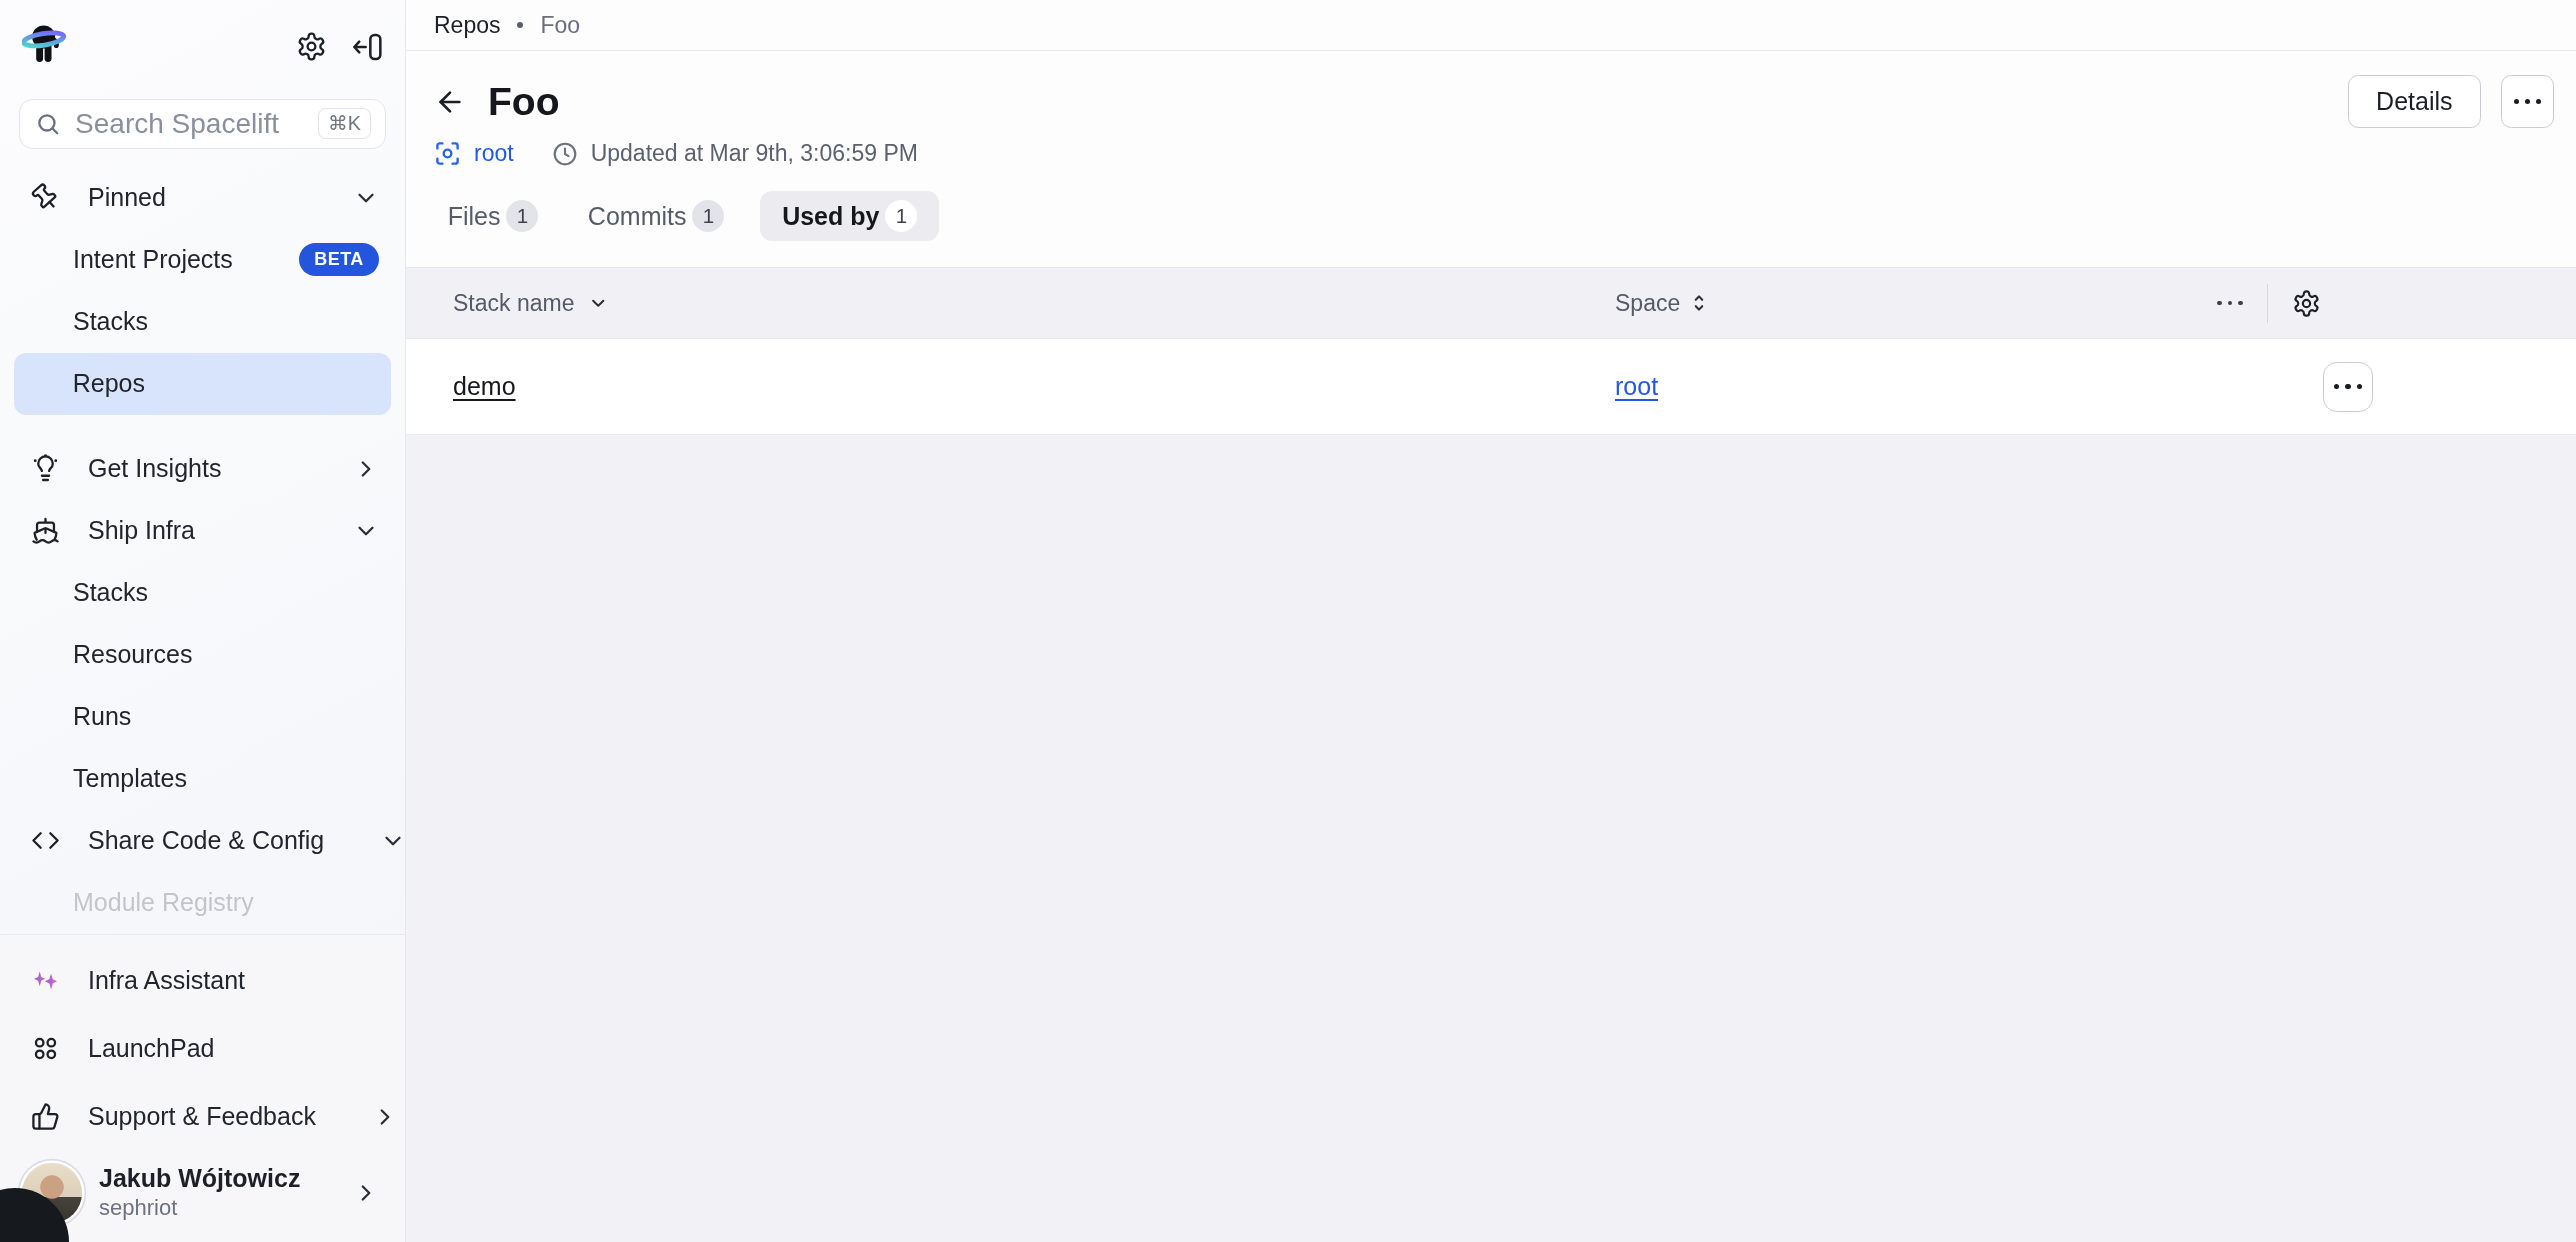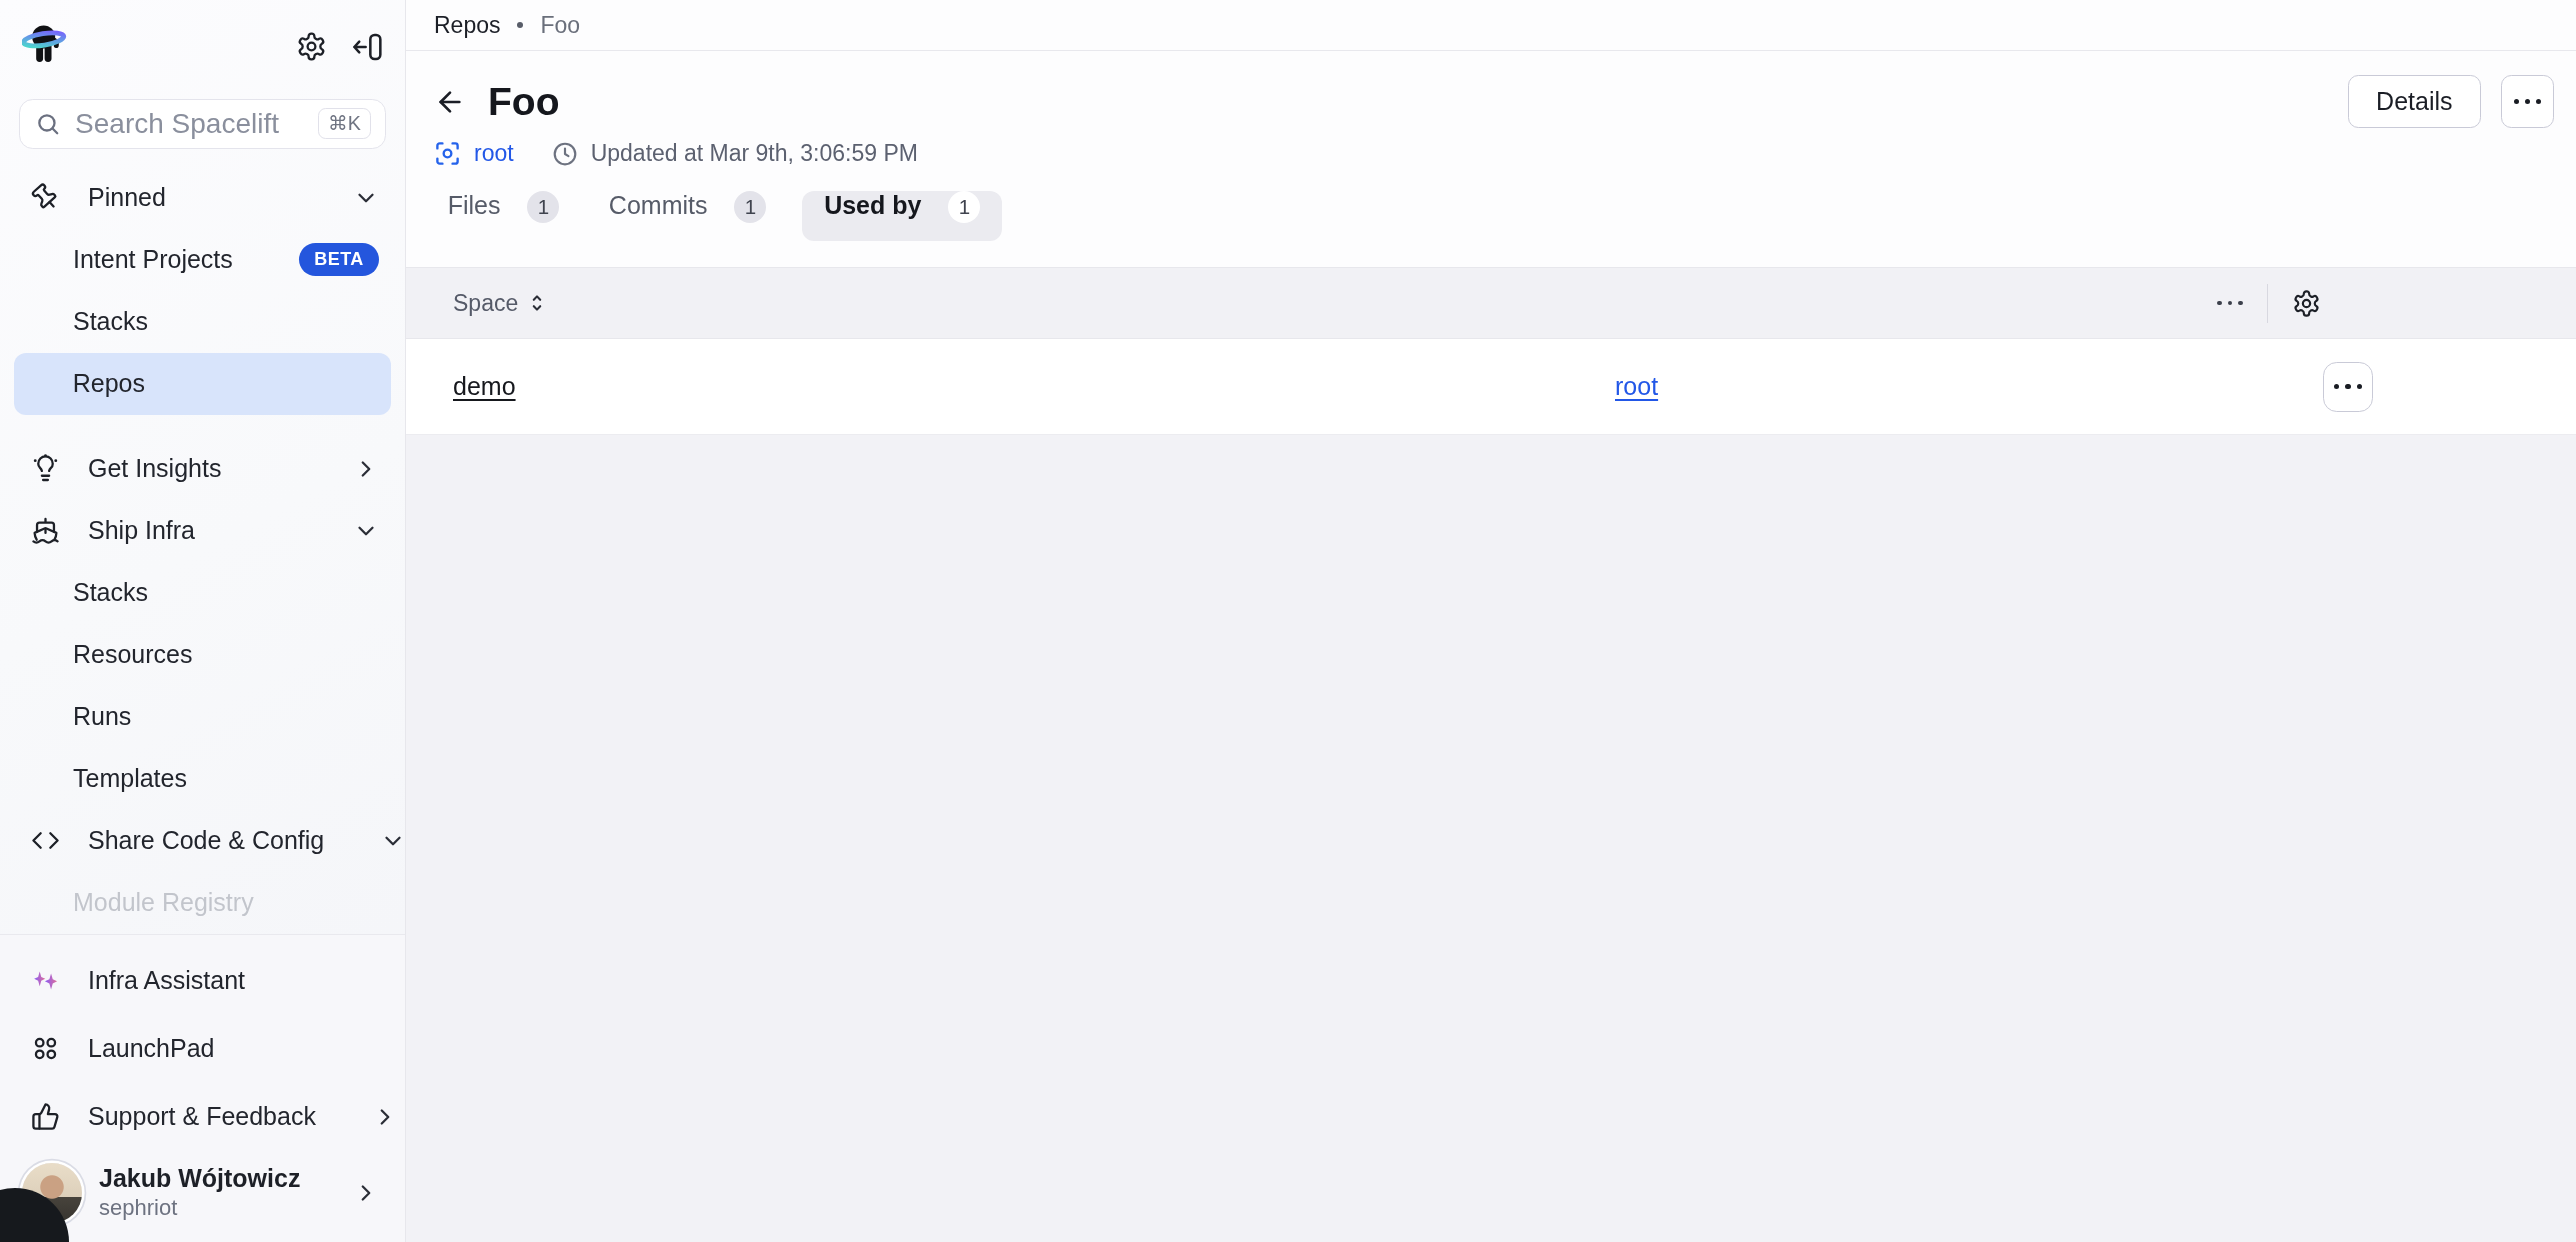--- a/index.html
+++ b/index.html
@@ -57,21 +57,21 @@
   .title-actions{margin-left:auto;display:flex;align-items:center;gap:20.5px}
   .btn{height:53px;border:1.3px solid #c9cad7;border-radius:10.3px;background:#fff;cursor:pointer;
     display:flex;align-items:center;justify-content:center;font-family:"Liberation Sans",sans-serif}
   .btn-details{padding:0 27px;font-size:25px;color:#1b1e26}
   .btn-square{width:53px}
   .meta-row{margin-top:12px;display:flex;align-items:center;gap:13px;font-size:23px}
   .space-link{color:#2257e7;cursor:pointer}
   .meta-sep{width:12px}
   .updated{color:#5c6170}
   .tabs{margin-top:24px;display:flex;align-items:center;gap:22px}
-  .tab{height:50px;display:inline-flex;align-items:flex-start;gap:27px;padding:0 13.7px;border-radius:12px;
+  .tab{height:50px;display:inline-flex;align-items:center;gap:6px;padding:0 13.7px;border-radius:12px;
     font-size:25px;color:#565b68;cursor:pointer}
   .tab .count{min-width:32px;height:32px;padding:0 6.8px;border-radius:854px;background:#e3e3ea;
     display:flex;align-items:center;justify-content:center;font-size:20.5px;color:#3f434e}
   .tab.active{background:#ebebf0;color:#15171d;font-weight:bold;padding:0 22px}
   .tab.active .count{background:#fff;font-weight:normal}
 
   .table-head{flex:0 0 72px;background:#f1f1f5;border-top:1.3px solid #e7e7ec;border-bottom:1.3px solid #e7e7ec;
     display:flex;align-items:center;padding-left:47px;font-size:23px;color:#555a68}
   .col-stack{width:1162px;display:flex;align-items:center;gap:13.7px}
   .col-space{flex:1;display:flex;align-items:center;gap:8px}
@@ -318,20 +318,26 @@
           <span class="count">1</span>
         </span>
         <span class="tab active">
           <span>Used by</span>
           <span class="count">1</span>
         </span>
       </div>
     </div>
 
     <div class="table-head">
+      <span class="col-stack">
+        <span class="th-label">Stack name</span>
+        <svg width="20.5" height="20.5" viewBox="0 0 24 24" fill="none" stroke="#2b2e37" stroke-width="2.3" stroke-linecap="round" stroke-linejoin="round">
+            <path d="m6 9 6 6 6-6"></path>
+          </svg>
+      </span>
       <span class="col-space">
         <span class="th-label">Space</span>
         <svg width="22" height="22" viewBox="0 0 24 24" fill="none" stroke="#2b2e37" stroke-width="2.3" stroke-linecap="round" stroke-linejoin="round">
           <path d="m8.5 8.5 3.5-3.7 3.5 3.7"></path>
             <path d="m8.5 15.5 3.5 3.7 3.5-3.7"></path>
         </svg>
       </span>
       <span class="col-actions">
         <span class="dots gray" style="cursor:pointer">
             <i></i>

